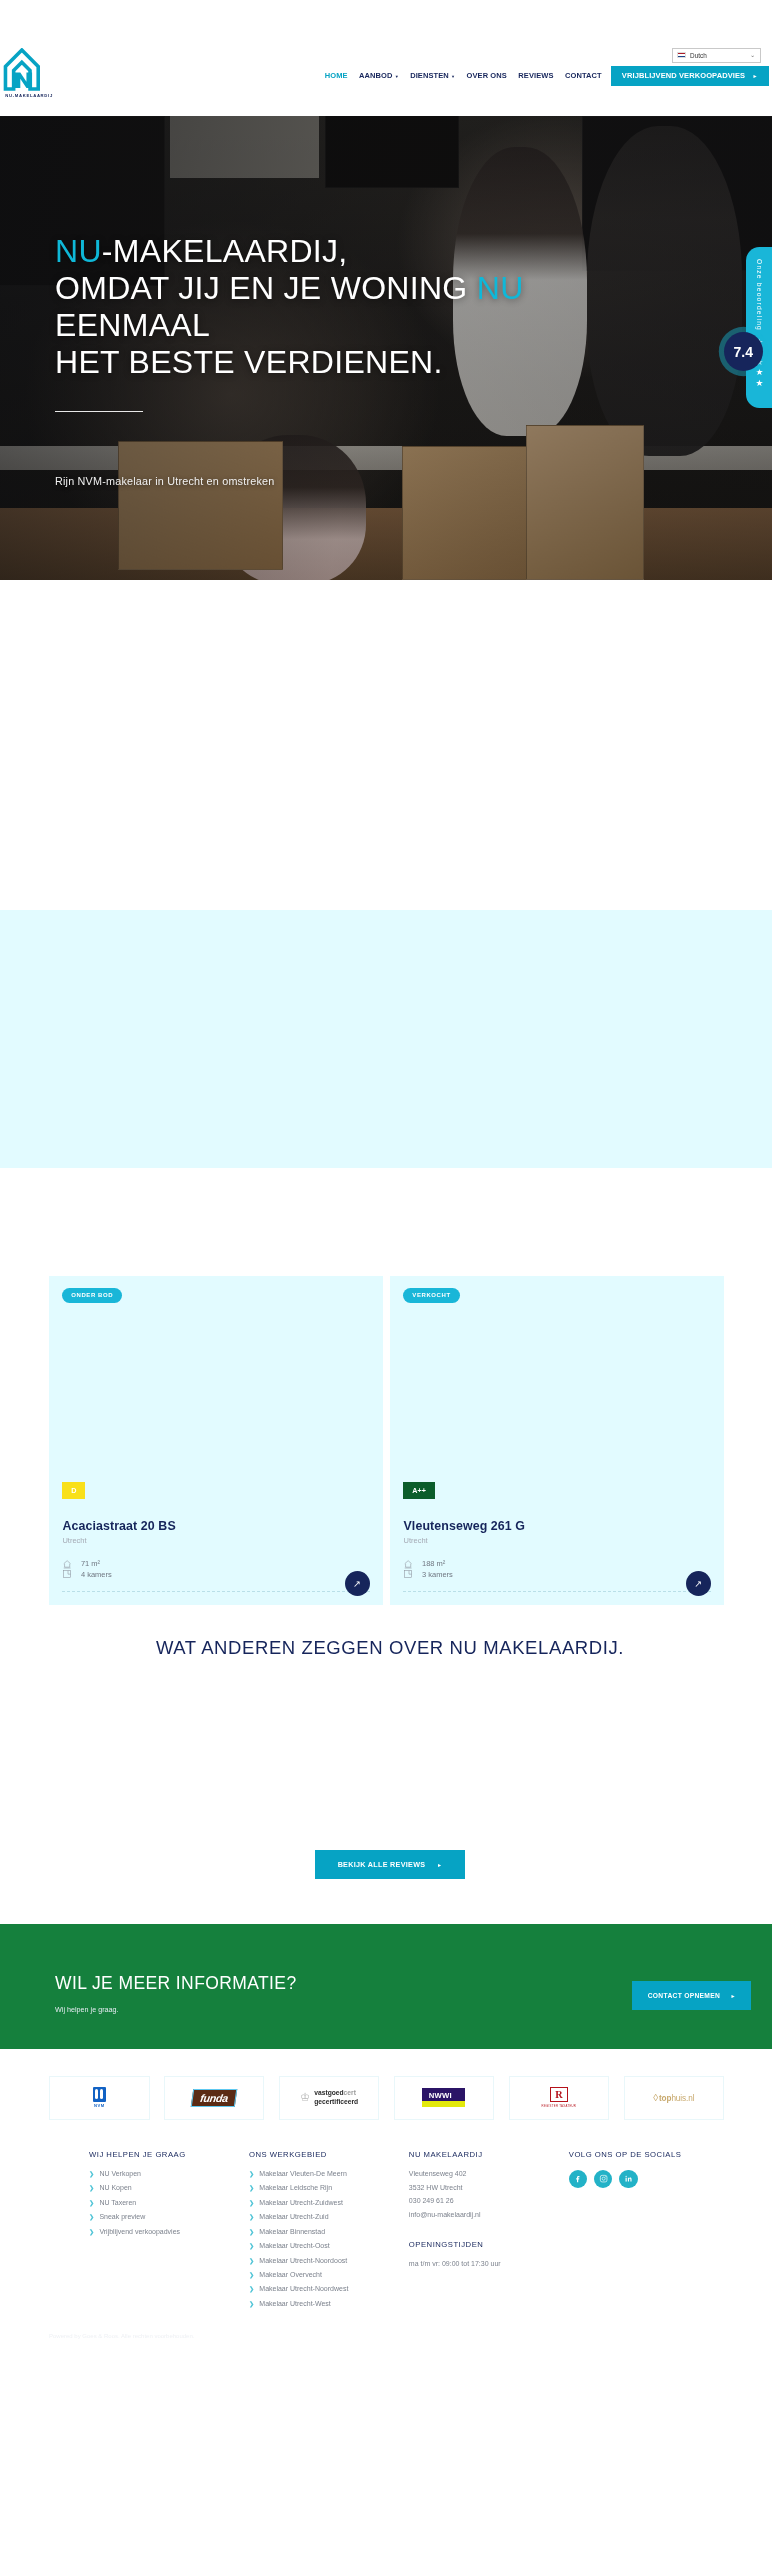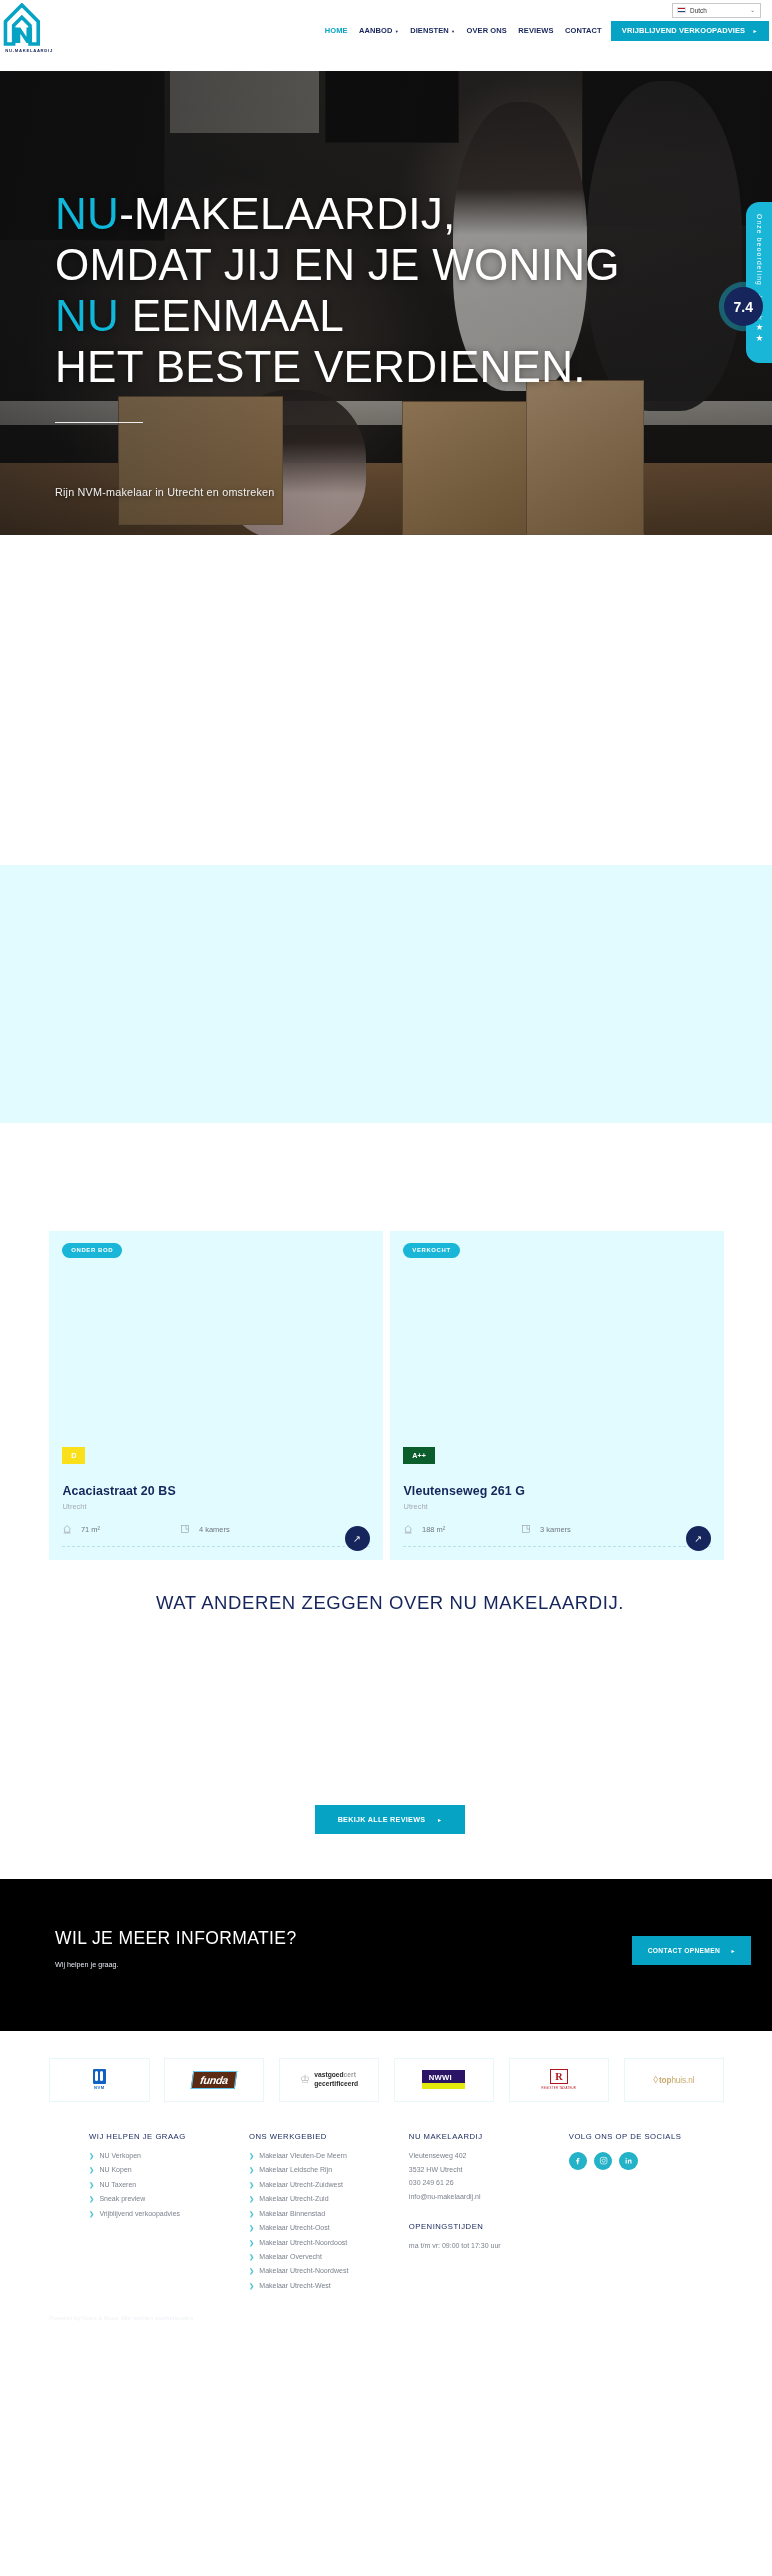--- a/index.html
+++ b/index.html
@@ -11,20 +11,21 @@
     -webkit-font-smoothing: antialiased;
   }
   .page { width: 773px; position: relative; overflow: hidden; }
 
   
   .header {
     height: 71px;
     background: #ffffff;
     position: relative;
     z-index: 40;
+    margin-top: 45px;
   }
   .lang-select {
     position: absolute;
     top: 2.6px; right: 12.4px;
     width: 89px; height: 15.5px;
     border: 0.5px solid #c9c9c9;
     background: #fff;
     display: flex; align-items: center;
     padding: 0 4.6px;
     font-size: 6.4px;
@@ -129,21 +130,21 @@
 
   .hero-inner {
     position: relative;
     z-index: 6;
     padding-top: 117px;
     padding-left: 55px;
     max-width: 654px;
   }
   .hero-title {
     font-family: "Liberation Sans", sans-serif;
-    font-size: 44px;
+    font-size: 32px;
     line-height: 1.16;
     font-weight: 300;
     letter-spacing: 0.3px;
     color: #ffffff;
     text-transform: uppercase;
     text-shadow: 0 1px 7.2px rgba(0,0,0,.45);
   }
   .hero-title .hl { color: #0fb8d8; }
   .hero-rule {
     width: 88px; height: 1px;
@@ -230,21 +231,21 @@
     padding: 4.1px 8.8px;
     margin-bottom: 19.6px;
   }
   .energy.d { background:#f9e01a; color:#fff; }
   .energy.app { background:#0b5d2b; }
   .prop-title {
     font-size: 12.4px; font-weight: 700;
     color:#16255b; letter-spacing:0.1px;
   }
   .prop-city { font-size: 7.5px; color:#a5aab5; margin-top: 3.6px; }
-  .prop-meta { display:flex; gap: 0; margin-top: 13.4px; }
+  .prop-meta { display:flex; gap: 0; margin-top: 13.4px; flex-direction: column; }
   .prop-meta .mi { display:flex; align-items:center; width: 118px; }
   .prop-meta .mi svg { margin-right: 8.2px; }
   .prop-meta .mi span { font-size: 7.5px; color:#707782; }
   .prop-divider {
     margin-top: 11.3px;
     border-top: 0.5px dashed #b9dfe8;
   }
   .prop-arrow {
     position:absolute; right: 0; bottom: -4.1px;
     width: 25px; height: 25px; border-radius:50%;
@@ -268,22 +269,22 @@
     font-size: 7.2px; font-weight:700;
     letter-spacing: 0.3px;
     text-transform: uppercase;
     padding: 9.8px 23px;
     cursor:pointer;
   }
   .reviews-btn .arr { margin-left: 9.3px; font-size:5.2px; }
 
   
   .cta {
-    background:#000000;
-    height: 152px;
+    background:#15803d;
+    height: 125px;
     position:relative;
   }
   .cta-inner {
     position:absolute; left:55px; top: 49px;
   }
   .cta-title {
     font-size: 17.5px; font-weight: 300;
     color:#fff; text-transform: uppercase;
     letter-spacing: 0.4px;
   }

